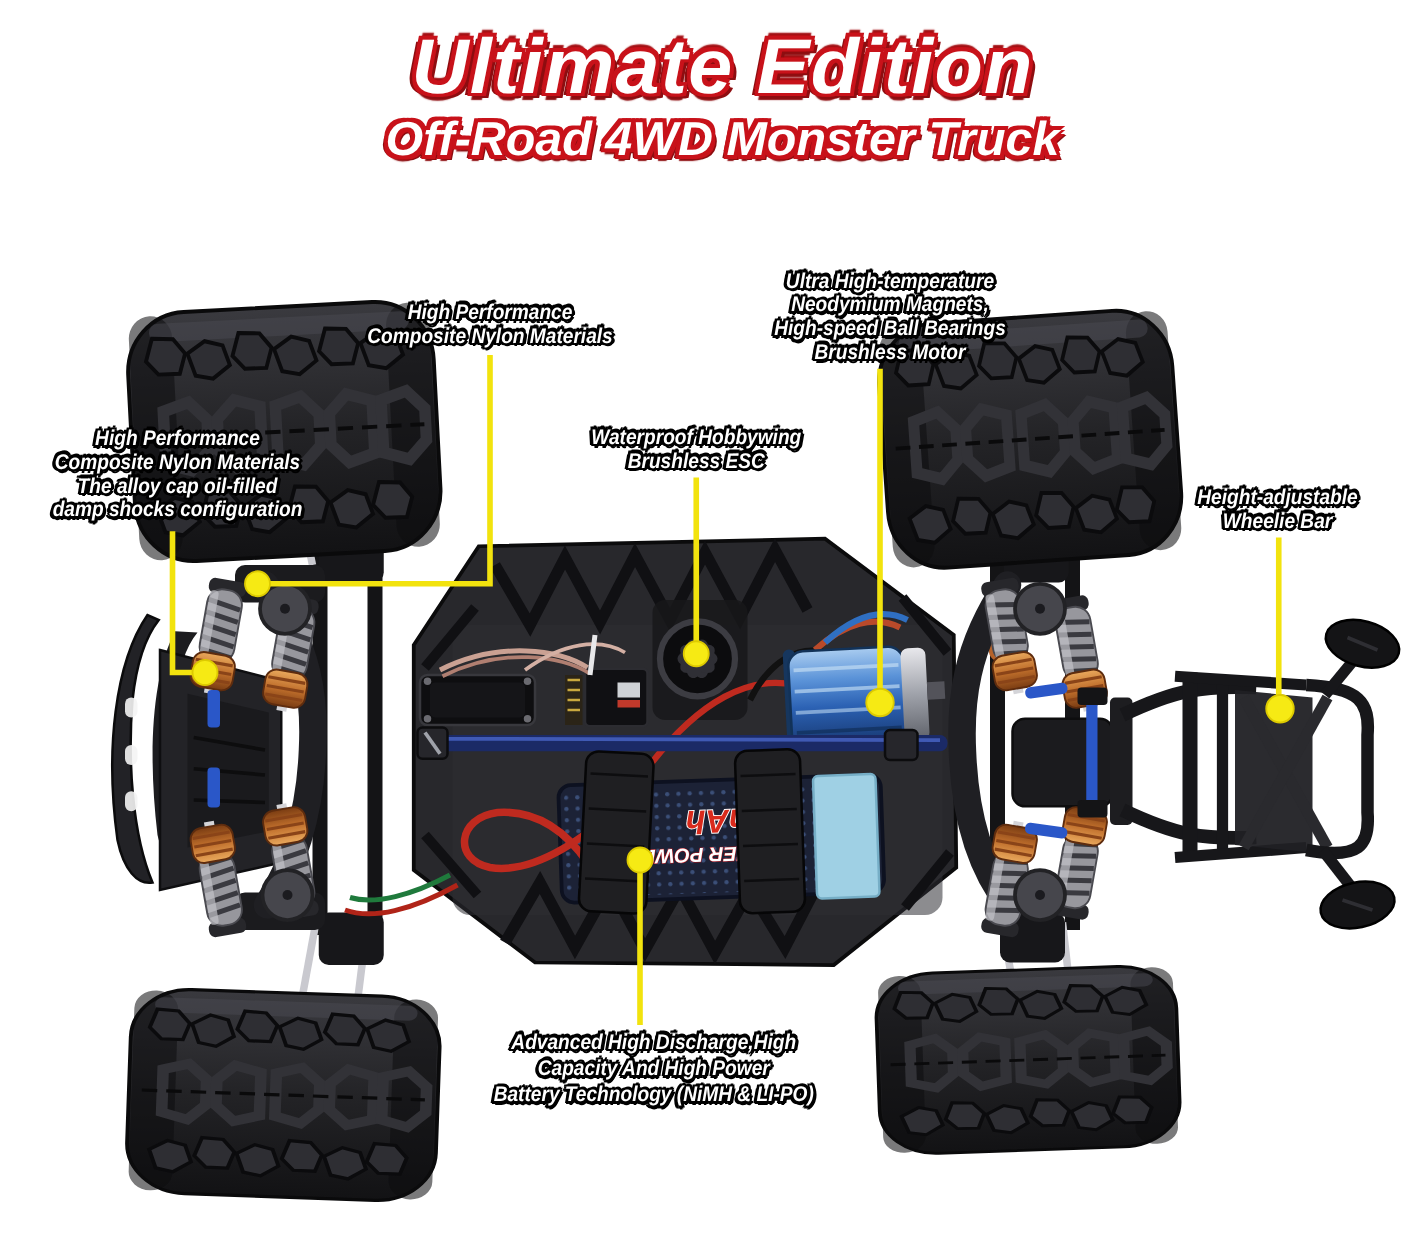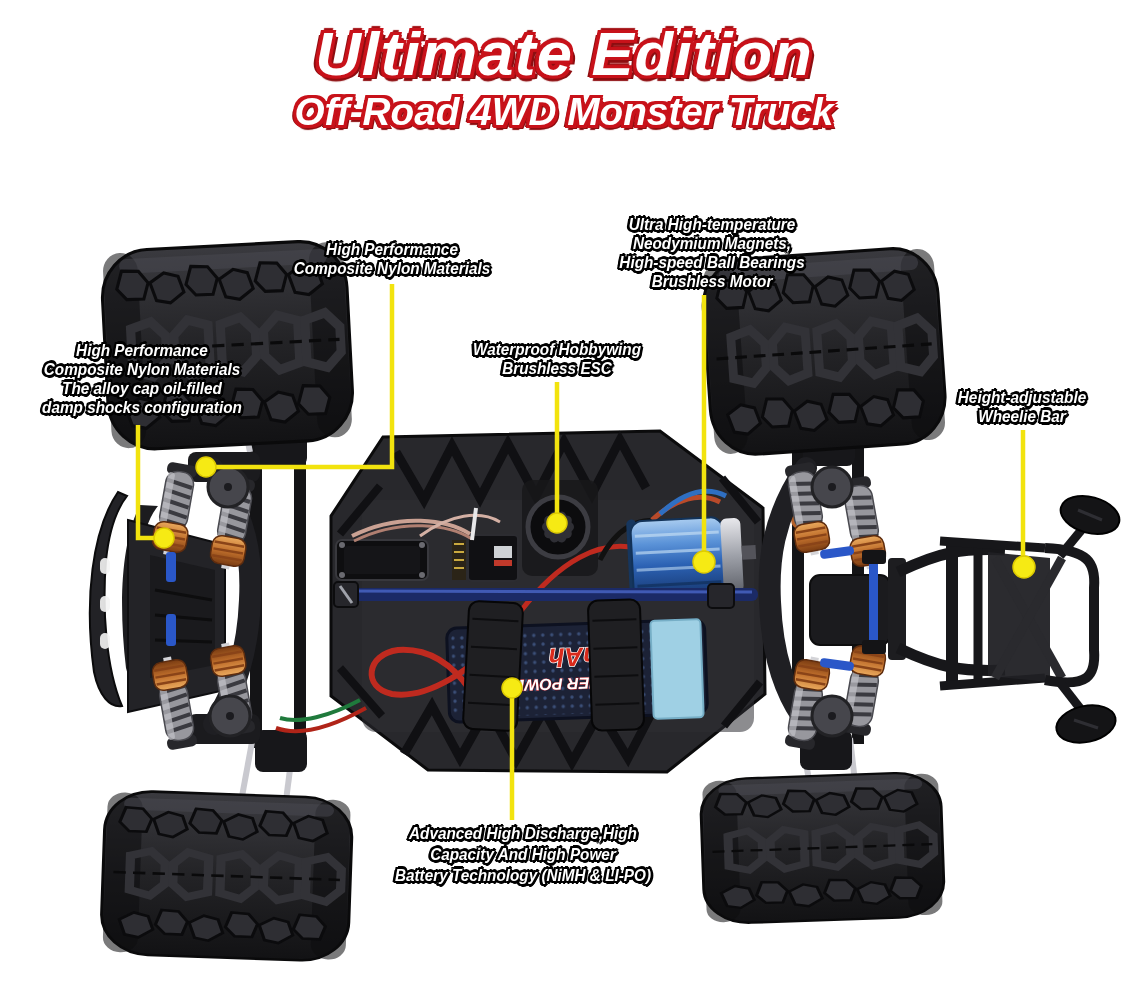--- a/index.html
+++ b/index.html
@@ -1,20 +1,20 @@
 <!DOCTYPE html>
 <html><head>
 <meta charset="utf-8">
 <style>
   html,body{margin:0;padding:0;background:#fff;}
   #stage{position:relative;width:1130px;height:1002px;background:#fff;overflow:hidden;
          font-family:"Liberation Sans",sans-serif;}
   #scene{position:absolute;left:0;top:0;width:1130px;height:1002px;}
 
-  .title-wrap{position:absolute;left:564px;top:18px;transform:translateX(-50%);
+  .title-wrap{position:absolute;left:578px;top:18px;transform:translateX(-50%);
               text-align:center;white-space:nowrap;z-index:5;}
   .title-main{font-size:62px;font-weight:bold;font-style:italic;color:#fff;letter-spacing:1px;
     transform:scaleX(1.02);transform-origin:center;
     text-shadow:
       -3px 0 0 #c8121a, 3px 0 0 #c8121a, 0 -3px 0 #c8121a, 0 3px 0 #c8121a,
       -3px -3px 0 #c8121a, 3px -3px 0 #c8121a, -3px 3px 0 #c8121a, 3px 3px 0 #c8121a,
       -5px 2px 0 #8e0d10, 5px 4px 0 #8e0d10, 0 6px 1px #8e0d10, 0 -5px 1px #a30f13;}
   .title-sub{font-size:38px;font-weight:bold;font-style:italic;color:#fff;margin-top:2px;letter-spacing:0;
     transform:scaleX(1.02);transform-origin:center;
     text-shadow:

